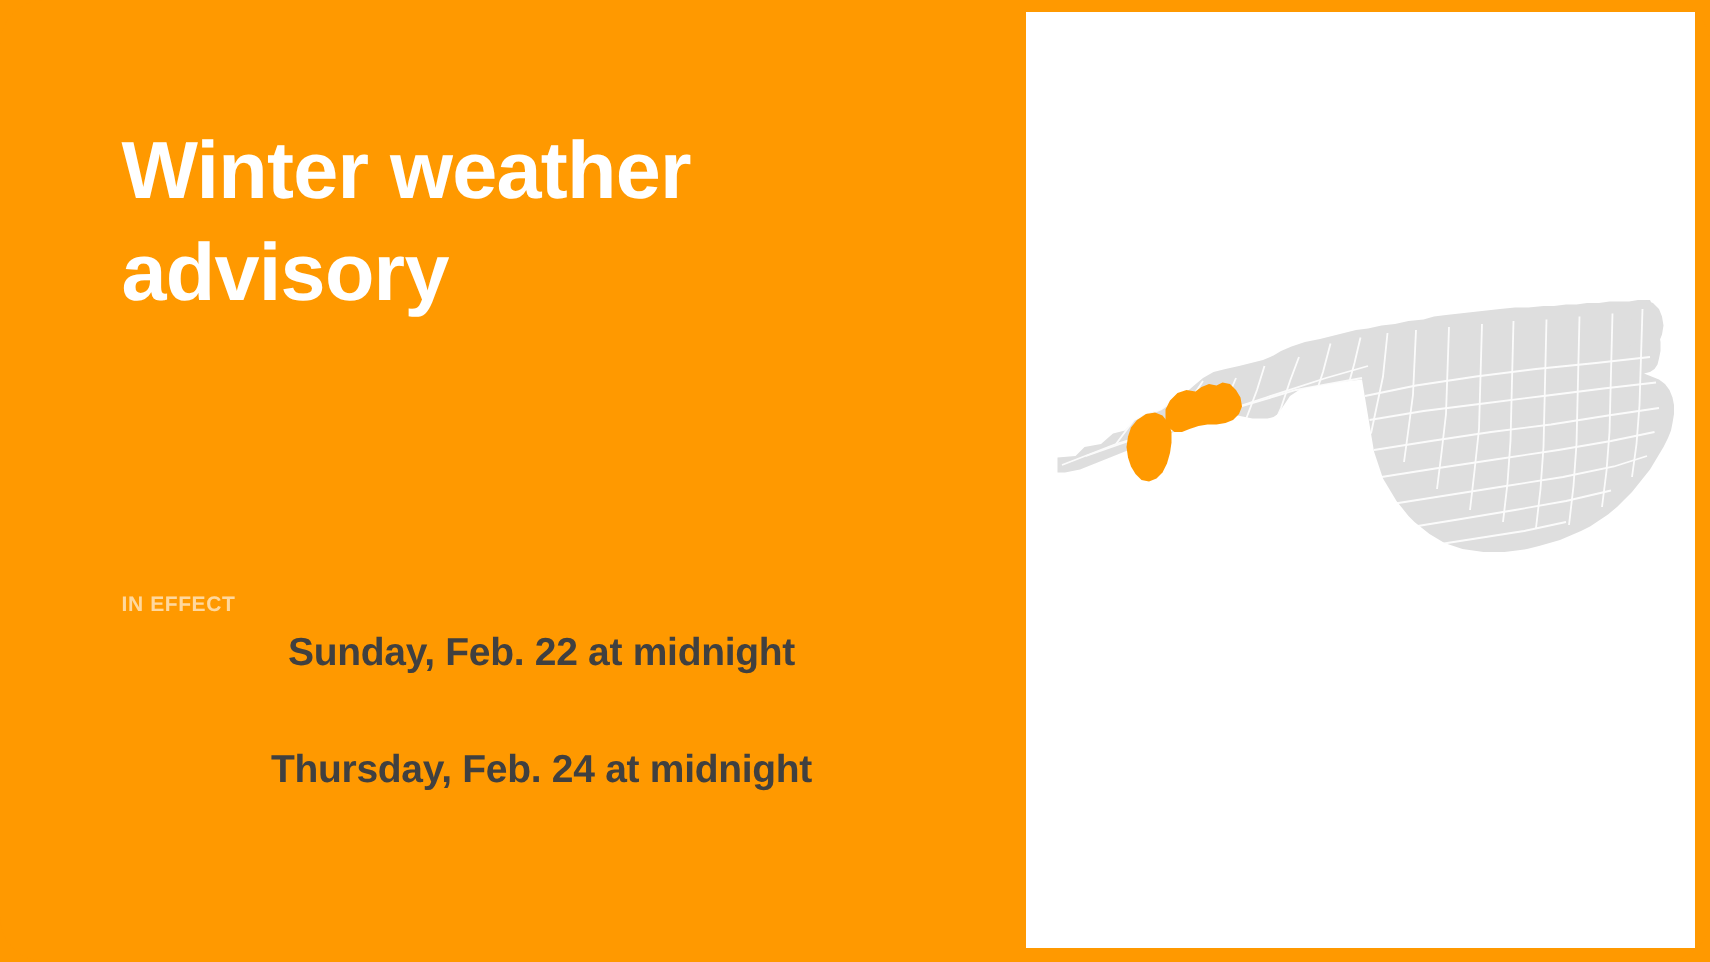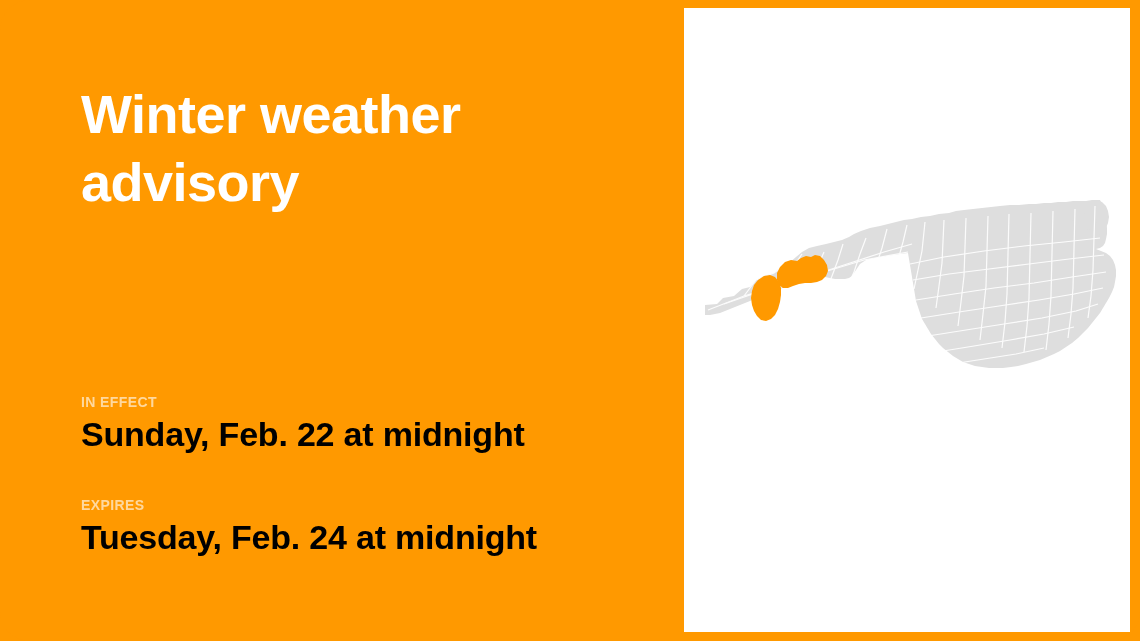--- a/index.html
+++ b/index.html
@@ -57,25 +57,26 @@
     color: #ffffff;
     opacity: 0.62;
     font-size: 14px;
     line-height: 25px;
     font-weight: bold;
     letter-spacing: 0.4px;
   }
   .time-value {
     display: block;
     margin-top: 3px;
-    color: #000000;
-    font-size: 34px;
+    color: #404040;
+    font-size: 26px;
     line-height: 33px;
     font-weight: bold;
     letter-spacing: -0.2px;
+    text-align: center;
   }
 
   
   .map-panel {
     position: absolute;
     left: 684px;
     top: 8px;
     width: 446px;
     height: 624px;
     background: #ffffff;
@@ -97,22 +98,21 @@
   <div class="info-panel">
 
     <h1 class="advisory-title">Winter weather advisory</h1>
 
     <div class="time-block effect">
       <span class="time-label">IN EFFECT</span>
       <span class="time-value">Sunday, Feb. 22 at midnight</span>
     </div>
 
     <div class="time-block expires">
-      <span class="time-label">EXPIRES</span>
-      <span class="time-value">Tuesday, Feb. 24 at midnight</span>
+      <span class="time-value">Thursday, Feb. 24 at midnight</span>
     </div>
 
   </div>
 
   <div class="map-panel">
     <svg class="map-svg" viewBox="0 0 446 624" preserveAspectRatio="xMidYMid meet">
 
       <g>
         <path fill="#dedede" stroke="none" d="
           M 21,307

